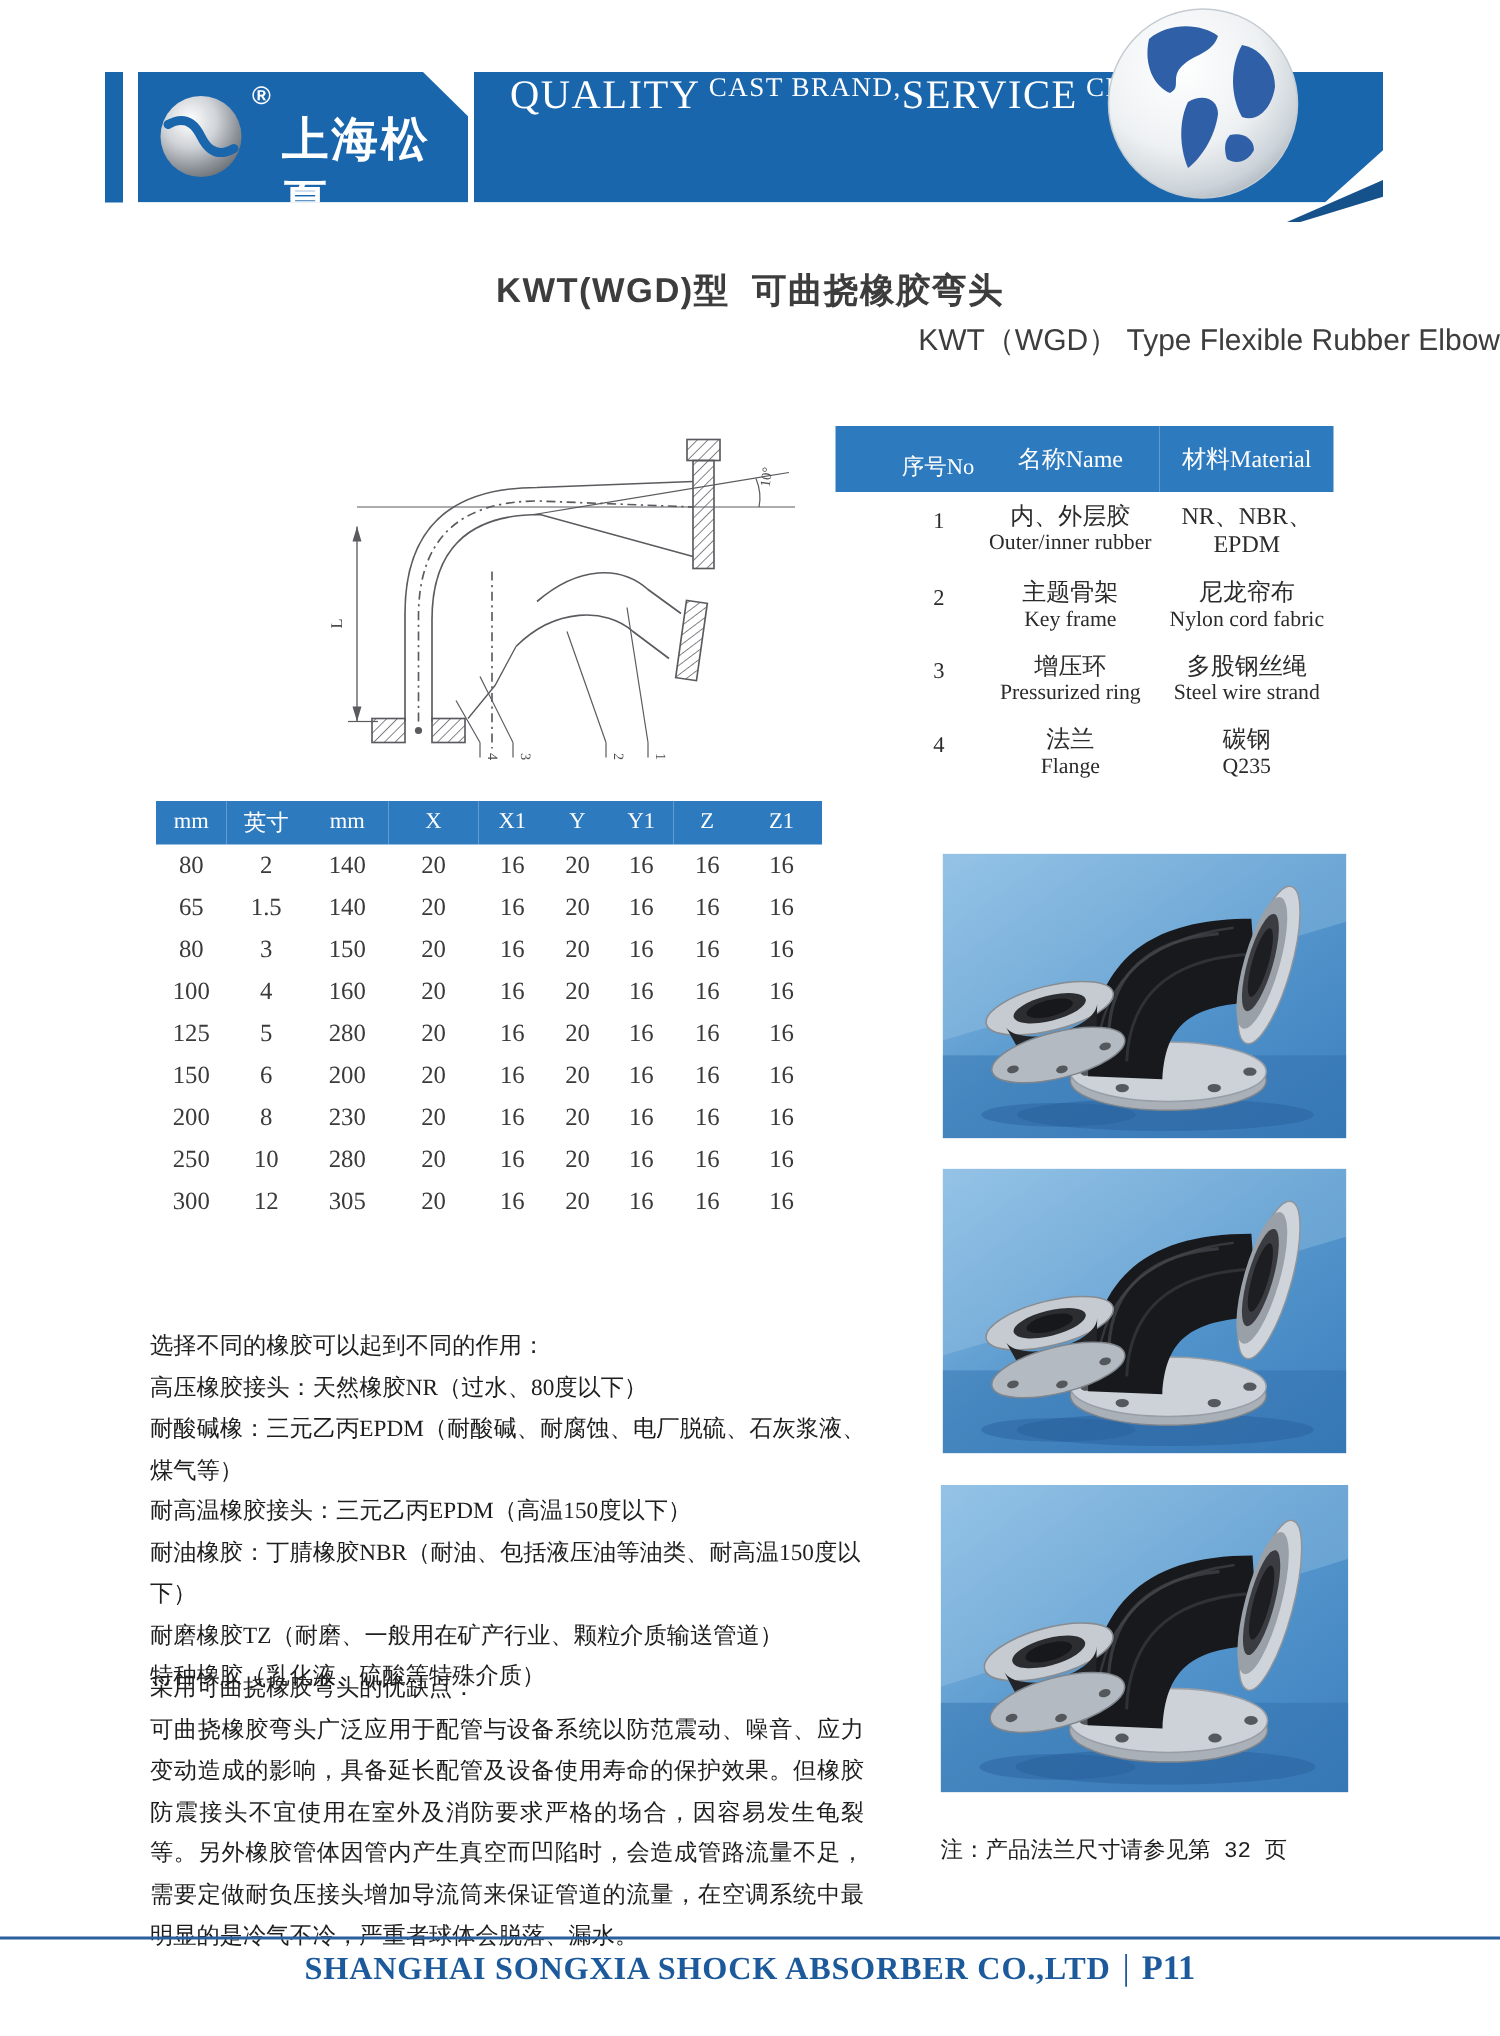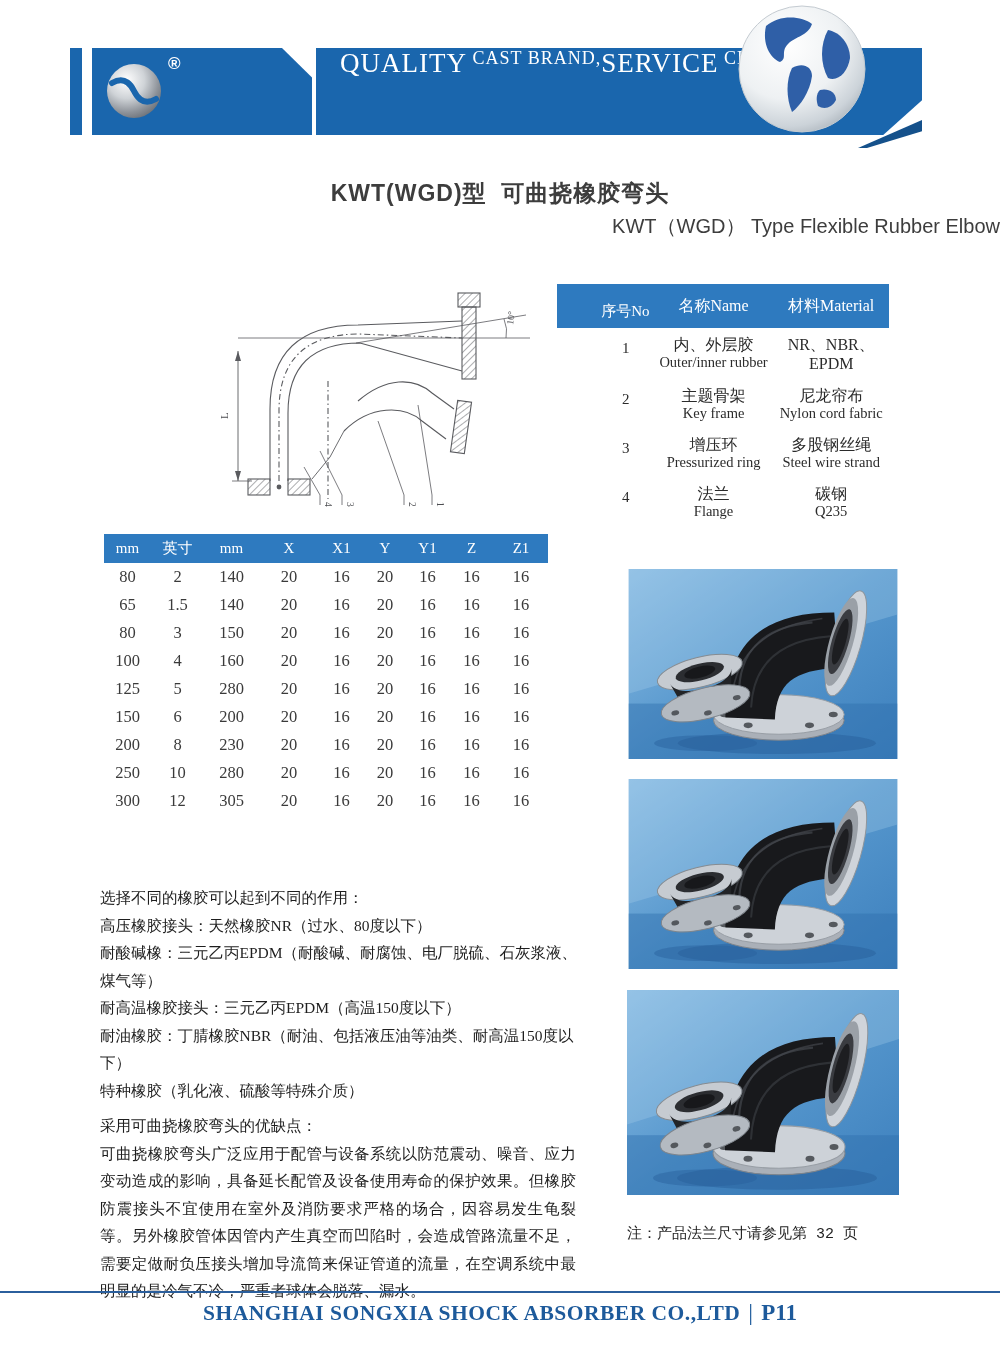--- a/index.html
+++ b/index.html
@@ -90,20 +90,21 @@
             <stop offset="0" stop-color="#ffffff"></stop>
             <stop offset="0.45" stop-color="#cfd3d7"></stop>
             <stop offset="0.8" stop-color="#8d9299"></stop>
             <stop offset="1" stop-color="#6e737a"></stop>
           </radialGradient>
         </defs>
         <circle cx="28" cy="28" r="27" fill="url(#sph)"></circle>
         <path d="M 6,20 C 20,12 26,24 28,28 C 30,32 36,44 50,36" fill="none" stroke="#1a66ad" stroke-width="6" stroke-linecap="round"></path>
       </svg>
       <span class="logo-reg">®</span>
+      <span class="logo-name">上海松夏</span>
     </div>
 
     <div class="banner">
       <div class="slogan">
         <span class="lg">QUALITY</span><span class="sm"> CAST BRAND,</span><span class="lg">SERVICE</span><span class="sm"> CREAT VALUE</span>
       </div>
     </div>
     <div class="banner-fold"></div>
 
     <svg class="globe" viewBox="0 0 132 134">
@@ -359,20 +360,21 @@
       </tbody>
   </table>
 
   <div class="txt-block txt-rubber">
     <div>选择不同的橡胶可以起到不同的作用：</div>
     <div id="rubber-lines">
         <div>高压橡胶接头：天然橡胶NR（过水、80度以下）</div>
         <div>耐酸碱橡：三元乙丙EPDM（耐酸碱、耐腐蚀、电厂脱硫、石灰浆液、煤气等）</div>
         <div>耐高温橡胶接头：三元乙丙EPDM（高温150度以下）</div>
         <div>耐油橡胶：丁腈橡胶NBR（耐油、包括液压油等油类、耐高温150度以下）</div>
+        <div>耐磨橡胶TZ（耐磨、一般用在矿产行业、颗粒介质输送管道）</div>
         <div>特种橡胶（乳化液、硫酸等特殊介质）</div>
       </div>
   </div>
 
   <div class="txt-block txt-pros">
     <div style="text-align:left;">采用可曲挠橡胶弯头的优缺点：</div>
     <div>可曲挠橡胶弯头广泛应用于配管与设备系统以防范震动、噪音、应力变动造成的影响，具备延长配管及设备使用寿命的保护效果。但橡胶防震接头不宜使用在室外及消防要求严格的场合，因容易发生龟裂等。另外橡胶管体因管内产生真空而凹陷时，会造成管路流量不足，需要定做耐负压接头增加导流筒来保证管道的流量，在空调系统中最明显的是冷气不冷，严重者球体会脱落、漏水。</div>
   </div>
 
   <svg width="0" height="0" style="position:absolute">

